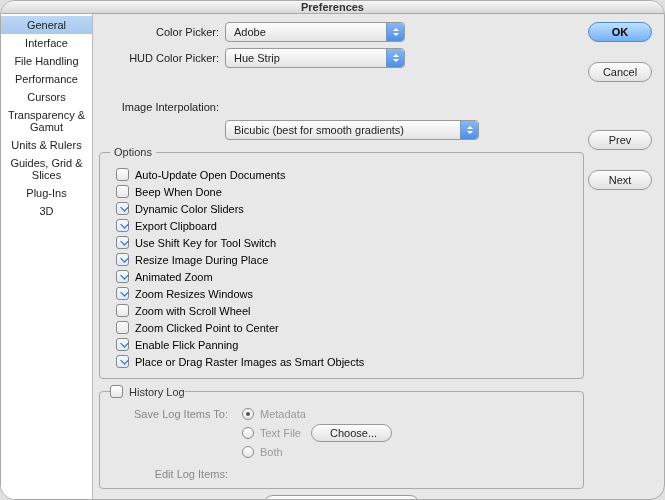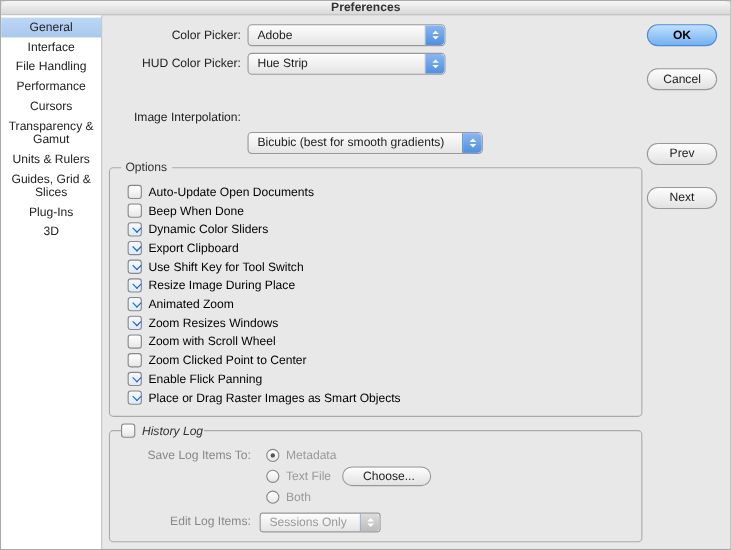--- a/index.html
+++ b/index.html
@@ -1,34 +1,34 @@
 <!DOCTYPE html>
 <html><head>
 <meta charset="utf-8">
 <style>
   * { box-sizing: border-box; font-family: "Lucida Grande", Helvetica, sans-serif; font-size: 11px; }
   body { margin: 0; background: #e0e0e0; }
-  .window { width: 665px; height: 500px; background: #e8e8e8; border: 1px solid #aaa; border-radius: 0; display: flex; flex-direction: column; overflow: hidden; }
+  .window { width: 665px; height: 500px; background: #e8e8e8; border: 1px solid #aaa; border-radius: 15px; display: flex; flex-direction: column; overflow: hidden; }
   .titlebar { height: 22px; background: linear-gradient(#f7f7f7,#d8d8d8); border-bottom: 1px solid #aaa; display: flex; align-items: center; justify-content: center; border-radius: 6px 6px 0 0; }
   .titlebar span { font-weight: bold; color: #333; }
   .body { flex: 1; display: flex; }
   .sidebar { width: 92px; background: #fff; border-right: 1px solid #bbb; padding-top: 2px; }
   .sidebar-item { padding: 3px 6px; color: #222; cursor: default; text-align: center; }
   .sidebar-item.selected { background: linear-gradient(#bcd7f5,#a7c8ee); }
   .main { flex: 1; padding: 8px 6px; display: flex; }
   .content { flex: 1; }
   .row { display: flex; align-items: center; margin-bottom: 6px; }
   .row label { width: 120px; text-align: right; margin-right: 6px; color: #222; }
   .select { flex: 0 0 auto; position: relative; height: 20px; background: linear-gradient(#fdfdfd,#e4e4e4); border: 1px solid #999; border-radius: 4px; display: flex; align-items: center; padding: 0 22px 0 8px; color: #222; }
   .select .arrows { position: absolute; right: 0; top: 0; bottom: 0; width: 18px; background: linear-gradient(#89b7f3,#4f8fe0); border-left: 1px solid #6a9bd5; border-radius: 0 4px 4px 0; display: flex; flex-direction: column; align-items: center; justify-content: center; }
   .select .arrows span { width:0; height:0; border-left:3px solid transparent; border-right:3px solid transparent; }
   .select .arrows .up { border-bottom:3px solid #fff; margin-bottom:2px; }
   .select .arrows .dn { border-top:3px solid #fff; }
   .sel-sm { width: 180px; }
-  .sel-lg { width: 214px; margin-top: 46px; }
+  .sel-lg { width: 254px; margin-top: 46px; }
   fieldset { border: 1px solid #aaa; border-radius: 4px; margin: 6px 0; padding: 8px 10px; }
   fieldset legend { padding: 0 4px; color: #333; }
   .chk { display: flex; align-items: center; padding: 2px 0 2px 6px; }
   .chkbox { width: 13px; height: 13px; border: 1px solid #888; border-radius: 3px; background: linear-gradient(#fff,#e7e7e7); margin-right: 6px; position: relative; }
   .chkbox.checked::after { content:""; position:absolute; left:2px; top:-1px; width:9px; height:9px; border-right:2px solid #2964c3; border-bottom:2px solid #2964c3; transform: rotate(45deg) scale(.55); }
   .chkbox.checked { background: linear-gradient(#f4f9ff,#dcebff); }
   .rgroup { display: flex; align-items: center; padding: 2px 0 2px 6px; }
   .radio { width: 12px; height: 12px; border: 1px solid #888; border-radius: 50%; background: linear-gradient(#fff,#e7e7e7); margin-right: 6px; position: relative; }
   .radio.on::after { content:""; position:absolute; left:3px; top:3px; width:4px; height:4px; background:#555; border-radius:50%; }
   .history { display:flex; }
@@ -143,21 +143,21 @@
                 <span>Enable Flick Panning</span>
               </div>
               <div class="chk">
                 <span class="chkbox checked"></span>
                 <span>Place or Drag Raster Images as Smart Objects</span>
               </div>
             </div>
         </fieldset>
 
         <fieldset>
-          <legend class="chk" style="padding:0;font-style:italic;">
+          <legend class="chk" style="padding:0;">
             <span class="chkbox"></span>
             <span>History Log</span>
           </legend>
           <div class="history disabled">
             <div class="lbl">Save Log Items To:</div>
             <div>
               <div class="rgroup">
                 <span class="radio on"></span>
                 <span>Metadata</span>
               </div>
@@ -169,27 +169,20 @@
                   </span>
               </div>
               <div class="rgroup">
                 <span class="radio"></span>
                 <span>Both</span>
               </div>
             </div>
           </div>
           <div class="history disabled" style="margin-top:6px;">
             <div class="lbl">Edit Log Items:</div>
-            <div class="select select-sm2 disabled" style="width:110px;">
-              <span>Sessions Only</span>
-              <div class="arrows" style="background:linear-gradient(#ddd,#bbb);">
-                  <span class="up"></span>
-                  <span class="dn"></span>
-                </div>
-            </div>
           </div>
         </fieldset>
 
         <div class="center">
           <span class="btn">
               <span>Reset All Warning Dialogs</span>
             </span>
         </div>
       </div>
 

